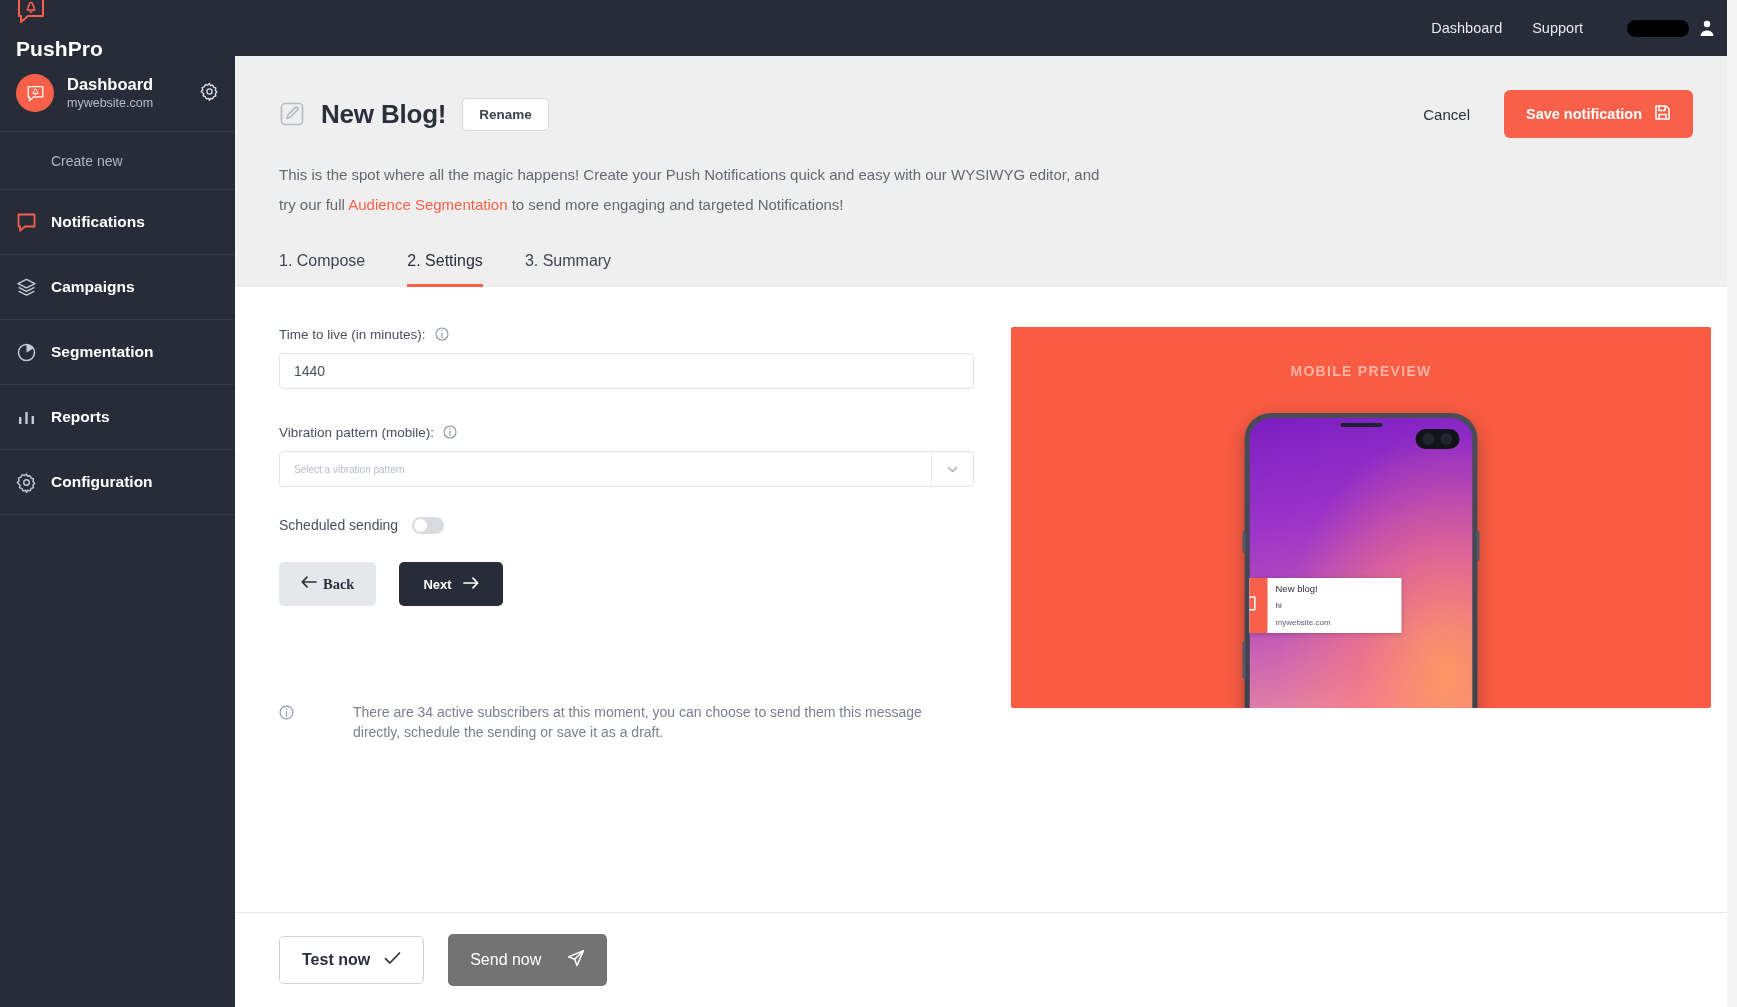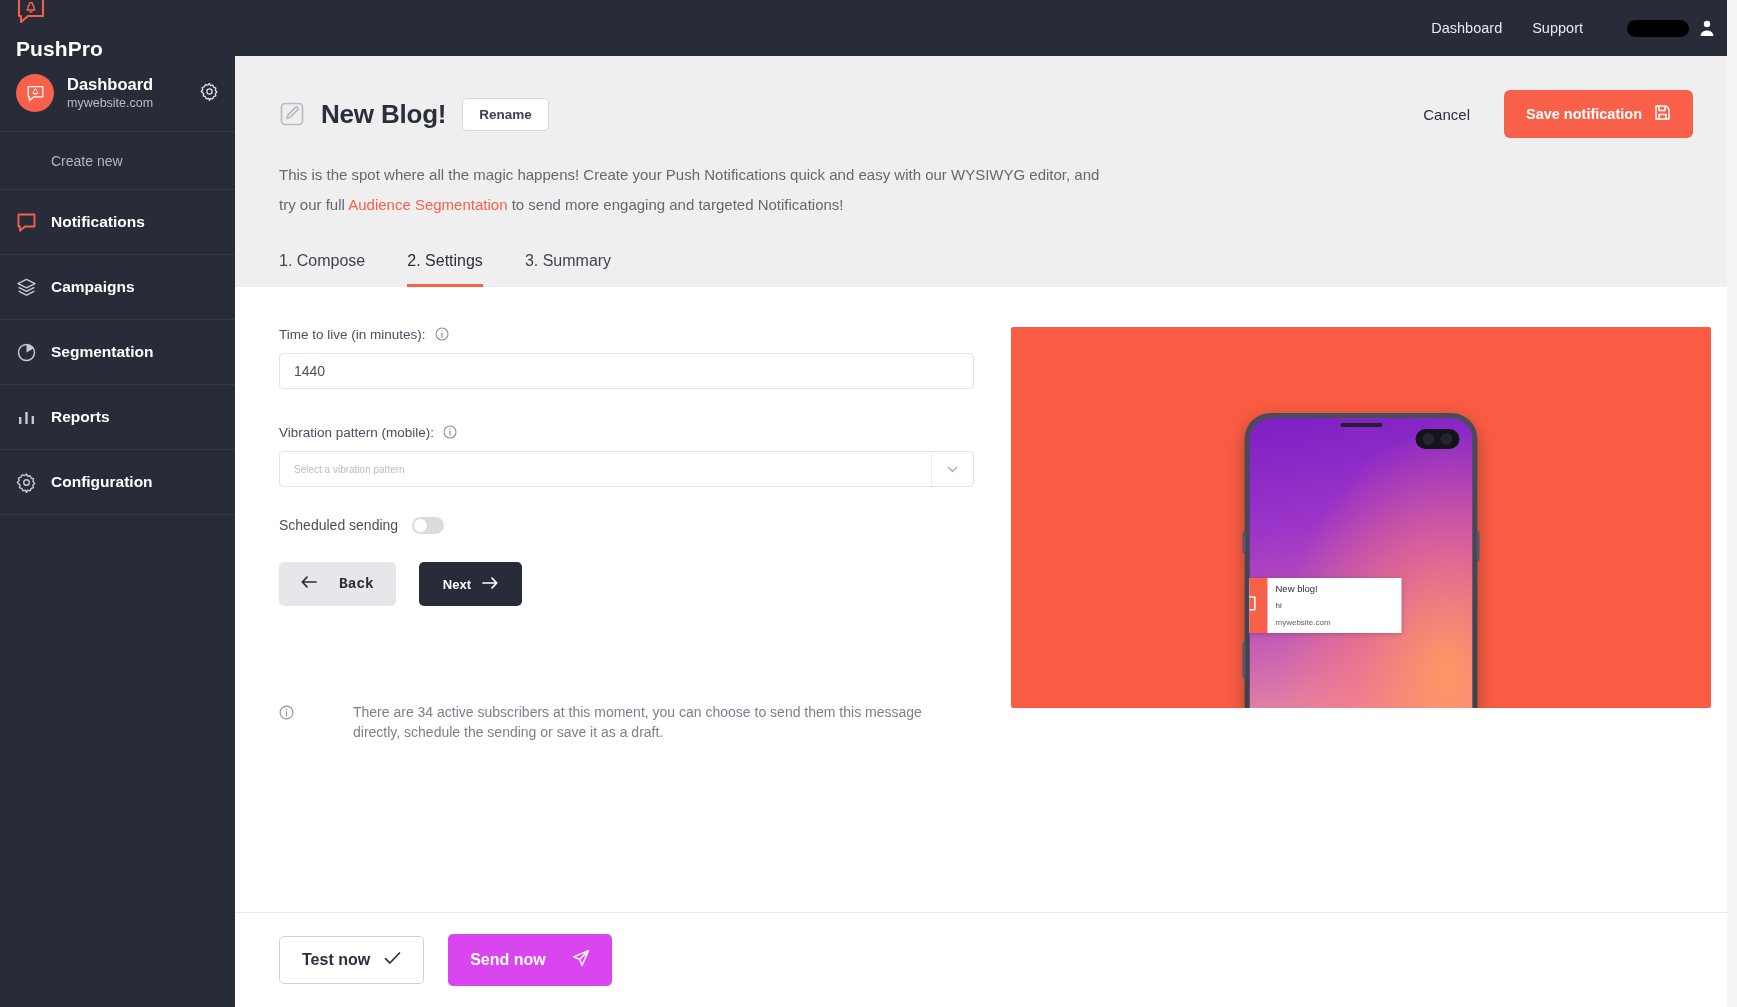--- a/index.html
+++ b/index.html
@@ -127,21 +127,21 @@
   }
   .toggle .knob {
     position: absolute; top: 2px; left: 2px; width: 13px; height: 13px;
     border-radius: 50%; background: #fff;
   }
 
   .nav-btns { display: flex; gap: 23px; margin-top: 28px; }
   .btn-back {
     background: #e6e7ea; color: #2b2f3b; border: none; border-radius: 5px;
     font-size: 14.5px; font-weight: 700; padding: 13px 22px; cursor: pointer;
-    display: flex; align-items: center; gap: 22px; font-family: Liberation Mono, monospace;
+    display: flex; align-items: center; gap: 6px; font-family: Liberation Serif, serif;
   }
   .btn-next {
     background: #282c38; color: #fff; border: none; border-radius: 5px;
     font-size: 13px; font-weight: 700; padding: 13px 24px; cursor: pointer;
     display: flex; align-items: center; gap: 11px; font-family: inherit;
   }
   .btn-back svg, .btn-next svg { width: 16px; height: 14px; }
 
   
   .preview-col { flex: 0 0 700px; }
@@ -207,22 +207,22 @@
   .footer {
     flex: 0 0 95px; border-top: 1px solid #e7e8ea; background: #fff;
     display: flex; align-items: center; gap: 24px; padding: 0 44px;
   }
   .btn-test {
     background: #fff; border: 1px solid #ced1d7; border-radius: 5px;
     font-size: 16px; font-weight: 700; color: #2b2f3b; padding: 14px 22px;
     cursor: pointer; display: flex; align-items: center; gap: 14px; font-family: inherit;
   }
   .btn-send {
-    background: #d946ef; border: none; border-radius: 5px;
-    font-size: 16px; font-weight: 700; color: #fff; padding: 15px 22px;
+    background: #737373; border: none; border-radius: 5px;
+    font-size: 16px; font-weight: 400; color: #fff; padding: 15px 22px;
     cursor: pointer; display: flex; align-items: center; gap: 26px; font-family: inherit;
   }
   .btn-test svg { width: 17px; height: 14px; }
   .btn-send svg { width: 18px; height: 18px; }
 
   .scroll-strip {
     position: absolute; right: 0; top: 0; width: 10px; height: 100%;
     background: #f5f5f5;
   }
 </style>
@@ -433,20 +433,21 @@
                 <svg viewBox="0 0 16 14" fill="none" stroke="#ffffff" stroke-width="1.7" stroke-linecap="round" stroke-linejoin="round">
                   <path d="M1 7h13.4M10 2.2L14.7 7 10 11.8"></path>
                 </svg>
               </span>
             </button>
           </div>
         </div>
 
         <div class="preview-col">
           <div class="preview">
+            <div class="preview-title">MOBILE PREVIEW</div>
             <div class="phone">
               <div class="side-btn r1"></div>
               <div class="side-btn l1"></div>
               <div class="side-btn l2"></div>
               <div class="phone-screen">
                 <div class="speaker"></div>
                 <div class="cam">
                     <i></i>
                     <i></i>
                   </div>

